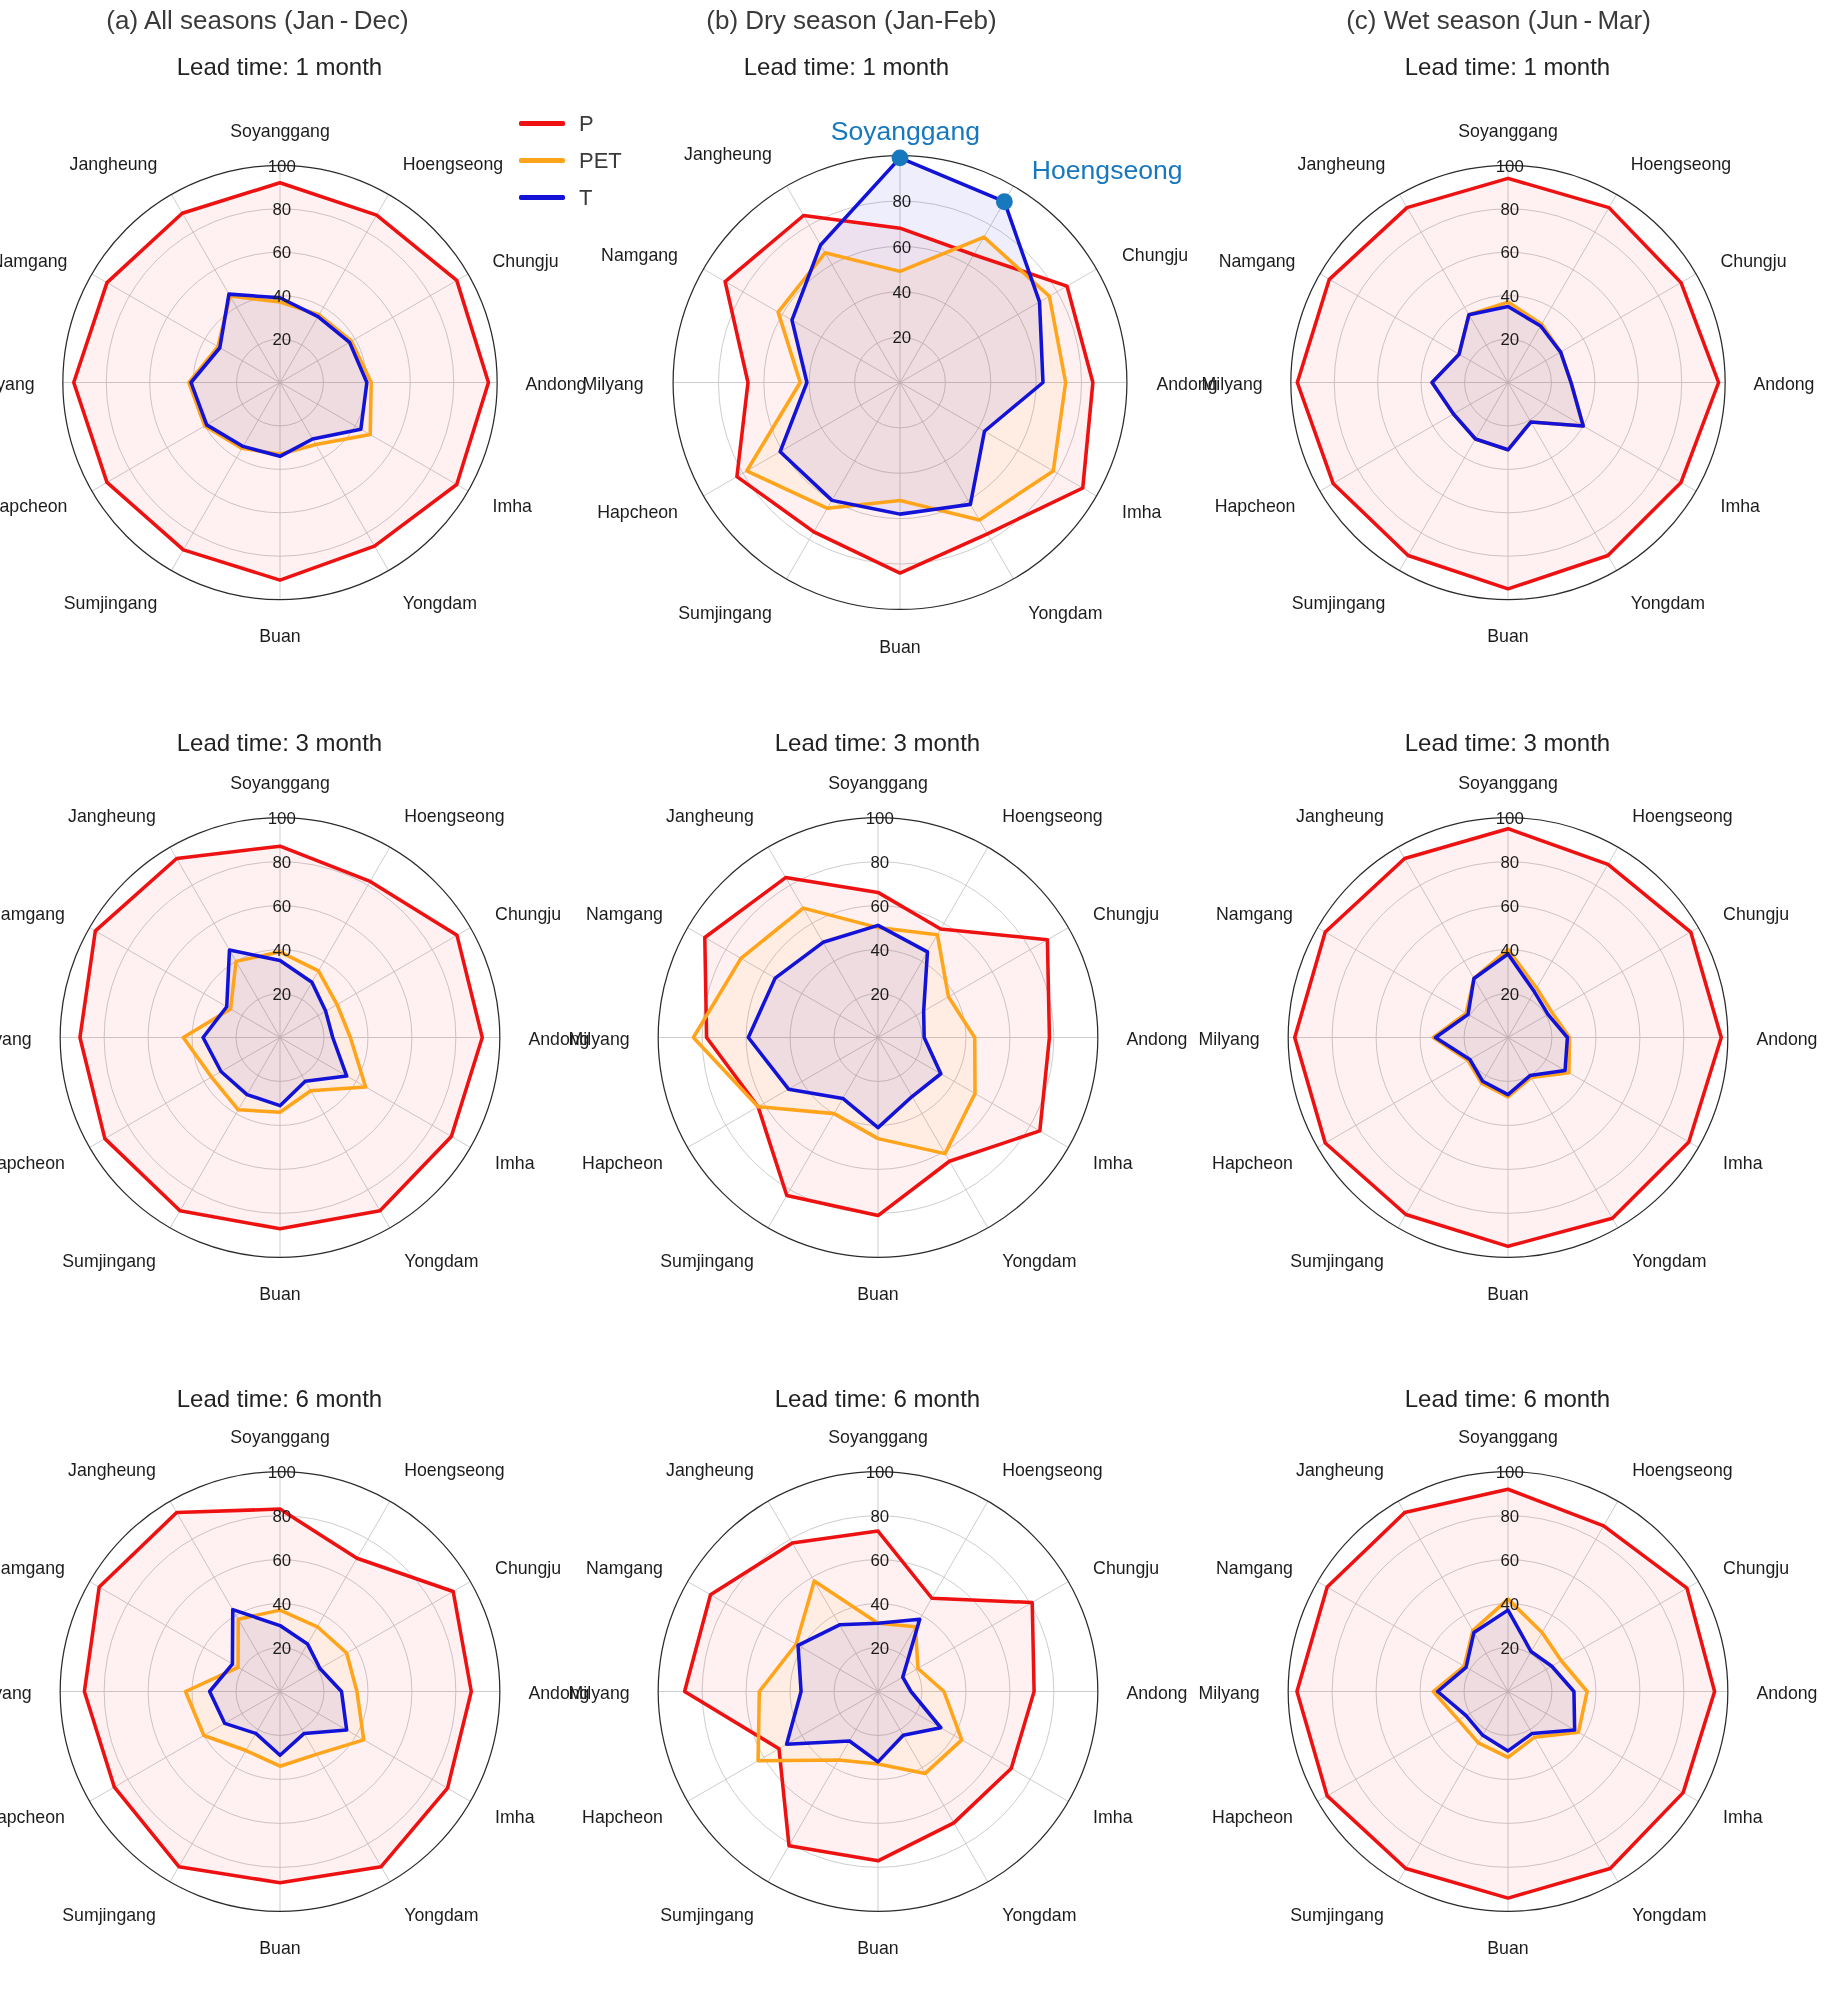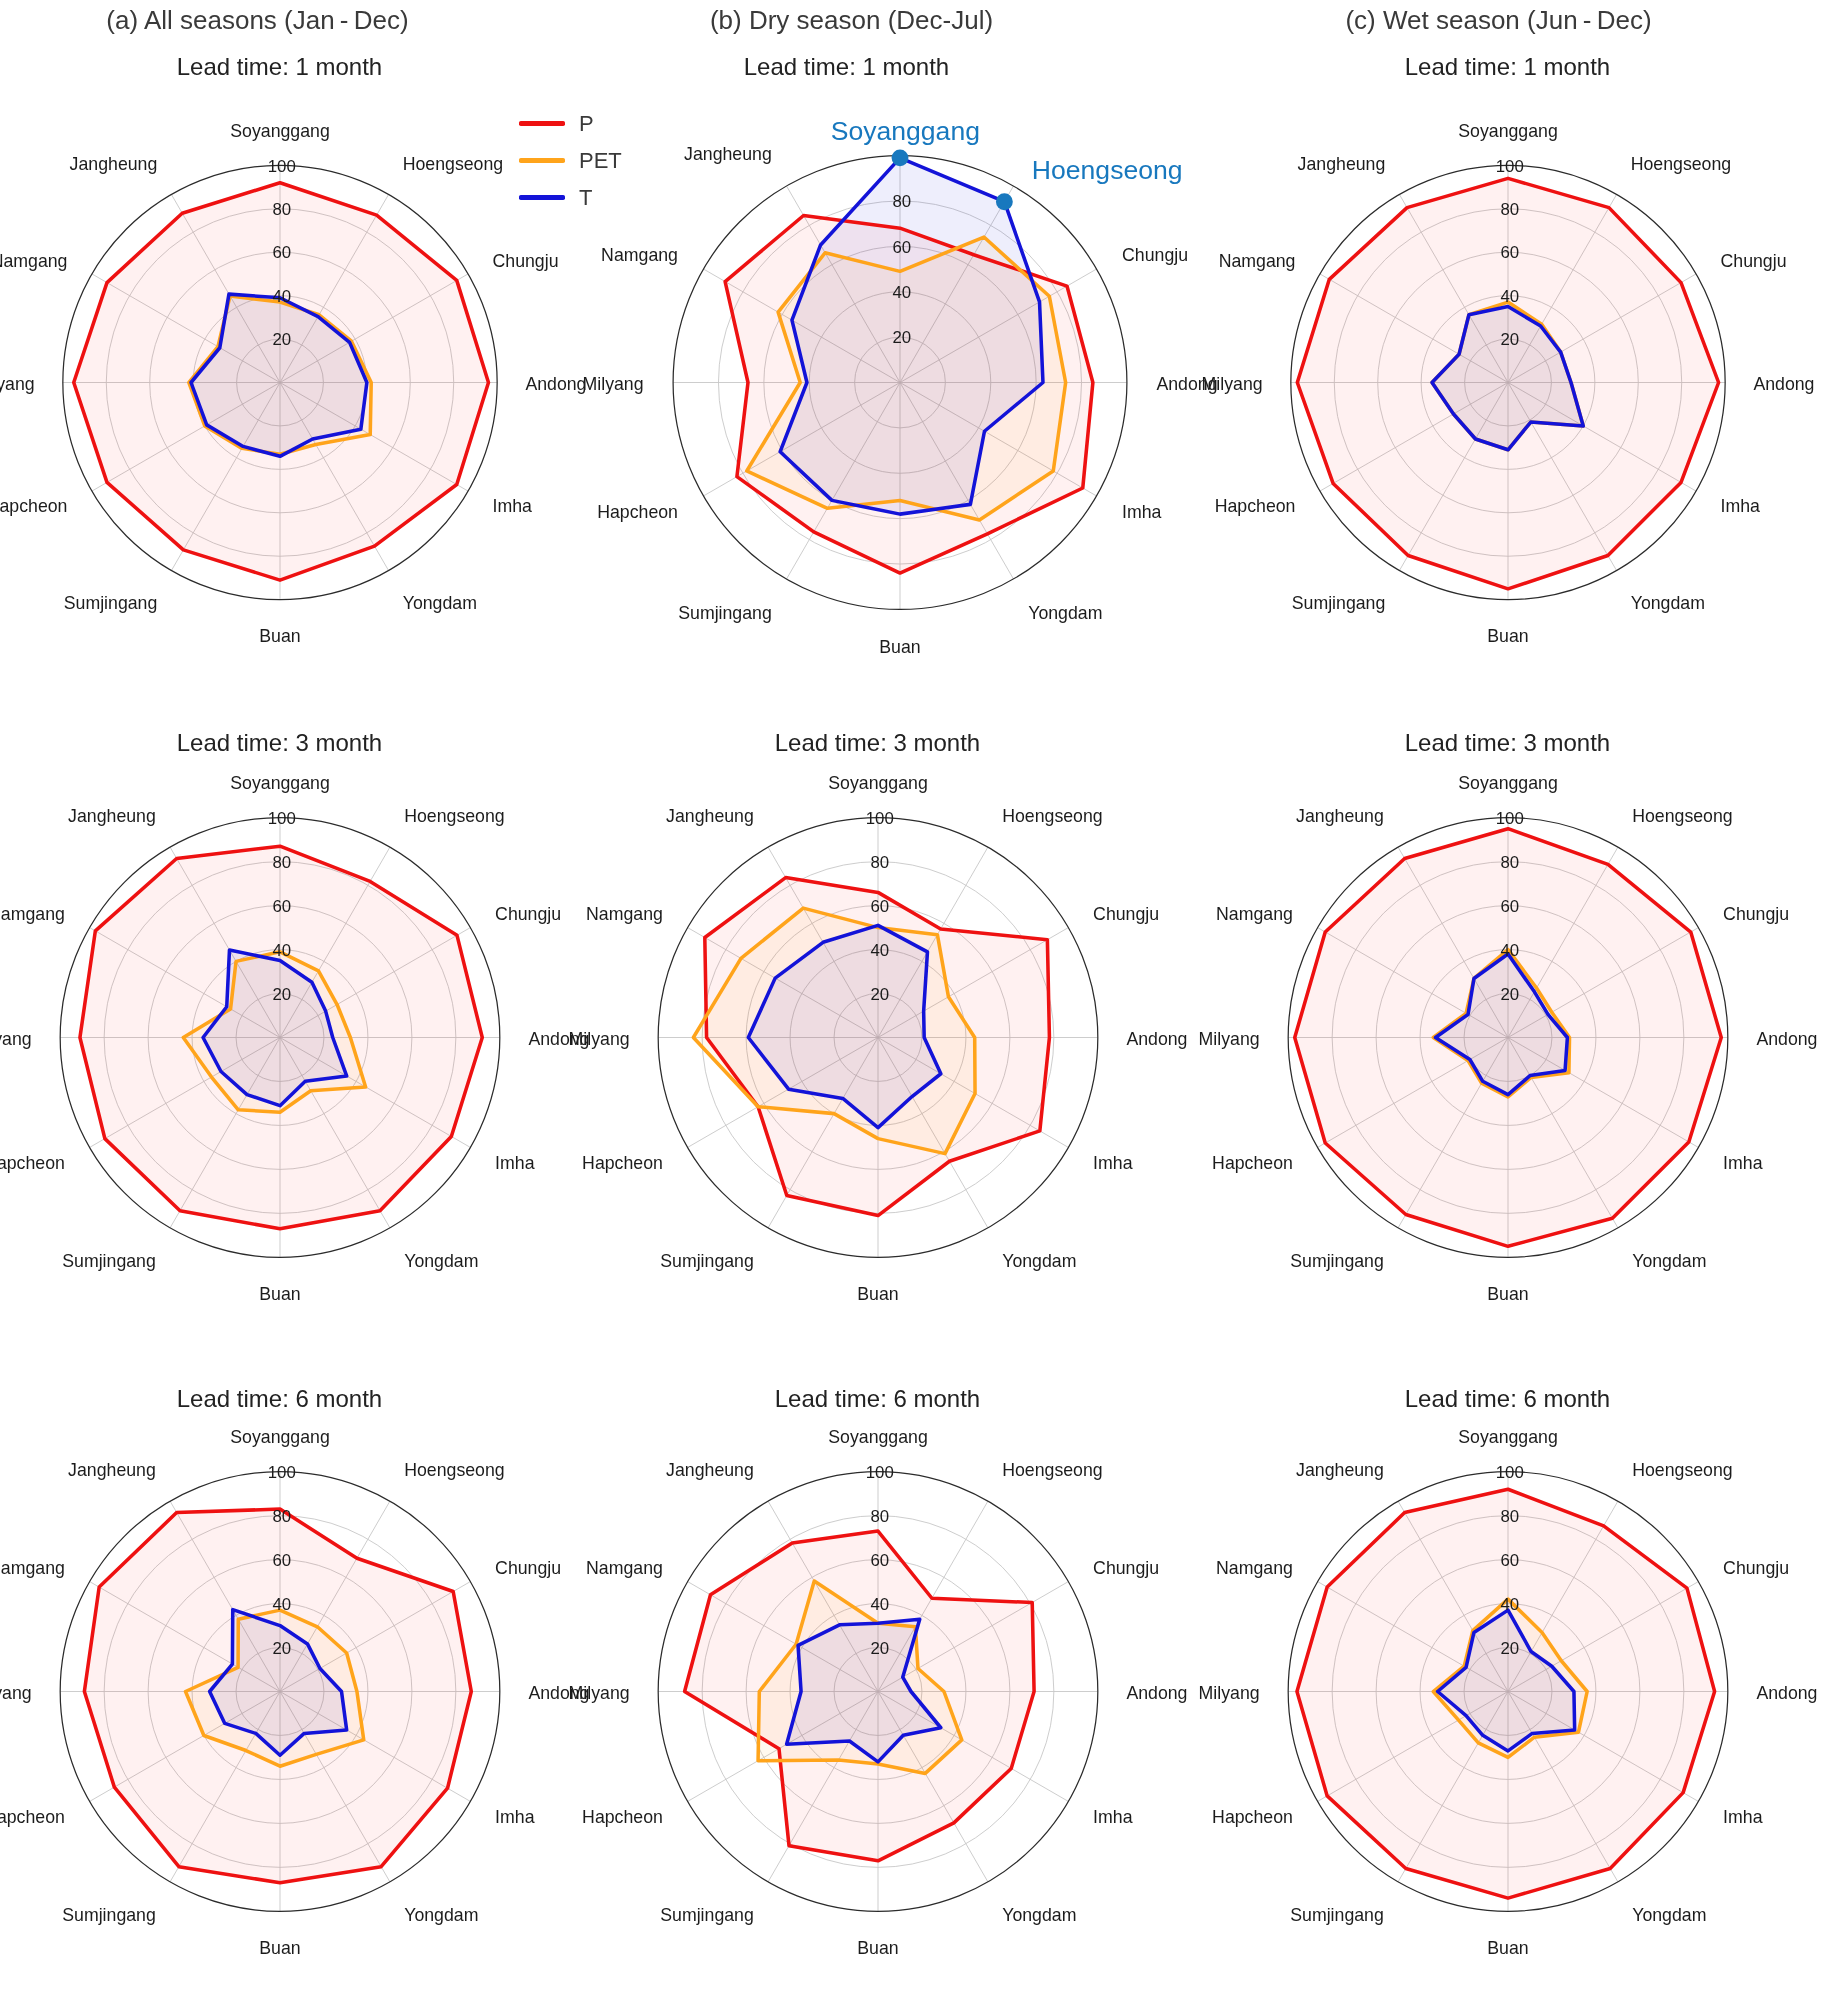--- a/index.html
+++ b/index.html
@@ -9,22 +9,22 @@
   .chart-svg{position:absolute;overflow:visible;}
   .legend{position:absolute;left:519px;top:105px;}
   .legend-item{display:flex;align-items:center;height:37px;}
   .legend-swatch{display:inline-block;width:46px;height:4.4px;border-radius:1.8px;margin-right:14px;}
   .legend-label{font-size:22px;color:#3a3a3a;}
 </style>
 </head>
 <body>
 
 <div class="col-header" style="left:-53px">(a) All seasons (Jan - Dec)</div>
-<div class="col-header" style="left:541px">(b) Dry season (Dec-Jul)</div>
-<div class="col-header" style="left:1188px">(c) Wet season (Jun - Dec)</div>
+<div class="col-header" style="left:541px">(b) Dry season (Jan-Feb)</div>
+<div class="col-header" style="left:1188px">(c) Wet season (Jun - Mar)</div>
 
 <div class="legend">
   <div class="legend-item">
     <span class="legend-swatch" style="background: rgb(238, 17, 17);"></span>
     <span class="legend-label">P</span>
   </div>
   <div class="legend-item">
     <span class="legend-swatch" style="background: rgb(255, 164, 27);"></span>
     <span class="legend-label">PET</span>
   </div>

